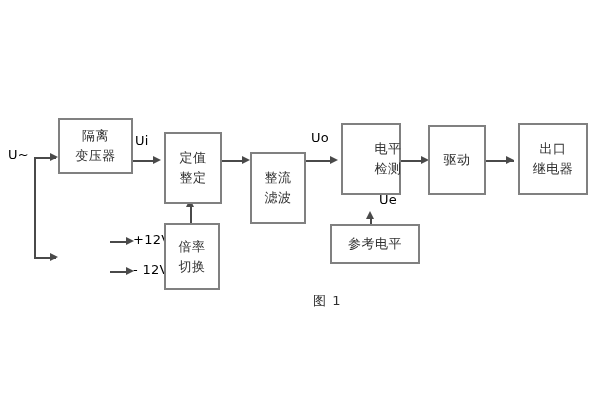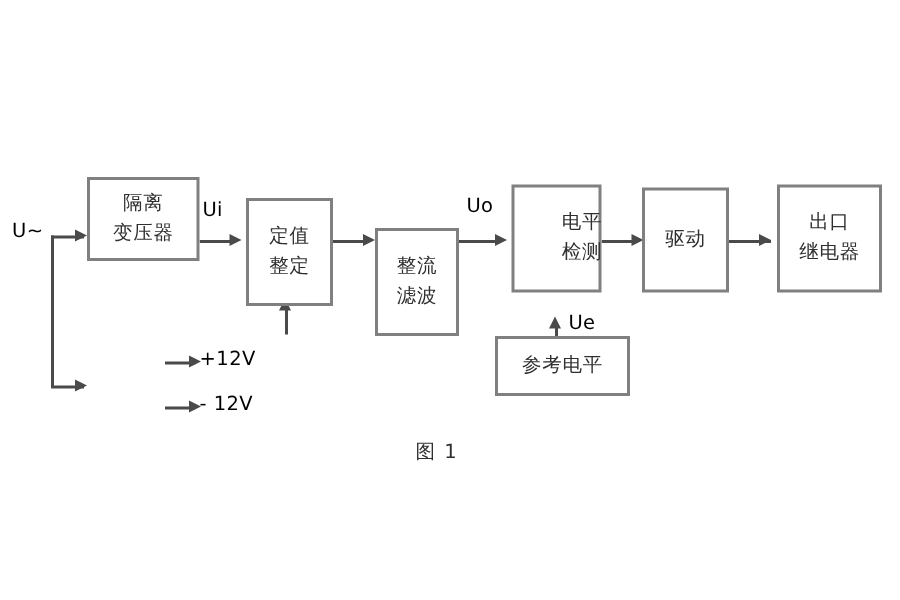--- a/index.html
+++ b/index.html
@@ -48,20 +48,21 @@
   .label.sig {
     font-size: 13px;
     letter-spacing: 0.2px;
   }
   .caption {
     position: absolute;
     color: #2f2f2f;
     font-size: 13px;
     white-space: nowrap;
     letter-spacing: 1px;
+    margin-left: 36px;
   }
 
   
   .wire {
     position: absolute;
     background: #4a4a4a;
   }
   .wire.h { height: 1.6px; }
   .wire.v { width: 1.6px; }
 
@@ -120,21 +121,21 @@
 
   <div class="wire h" style="left:110px; top:271px; width:20px;"></div>
   <div class="arrowhead right" style="left:126px; top:266.5px;"></div>
 
   <div class="label" style="left:8px; top:147px;">U~</div>
 
   <div class="label sig" style="left:135px; top:133px;">Ui</div>
 
   <div class="label sig" style="left:311px; top:130px;">Uo</div>
 
-  <div class="label sig" style="left:379px; top:208px;">Ue</div>
+  <div class="label sig" style="left:379px; top:192px;">Ue</div>
 
   <div class="label" style="left:133px; top:232px;">+12V</div>
 
   <div class="label" style="left:133px; top:262px;">- 12V</div>
 
   <div class="caption" style="left:277px; top:292px;">图 1</div>
 
   <div class="block" style="left:58px; top:118px; width:75px; height:56px;">
     <span class="line">隔离</span>
     <span class="line">变压器</span>
@@ -158,18 +159,22 @@
   <div class="block" style="left:428px; top:125px; width:58px; height:70px;align-items:center;">
     <span class="line">驱动</span>
   </div>
 
   <div class="block" style="left:518px; top:123px; width:70px; height:72px;">
     <span class="line">出口</span>
     <span class="line">继电器</span>
   </div>
 
 
+  <div class="block" style="left:164px; top:223px; width:56px; height:67px;">
+    <span class="line">倍率</span>
+    <span class="line">切换</span>
+  </div>
 
   <div class="block" style="left:330px; top:224px; width:90px; height:40px;">
     <span class="line">参考电平</span>
   </div>
 
 </div>
 
 </body></html>

